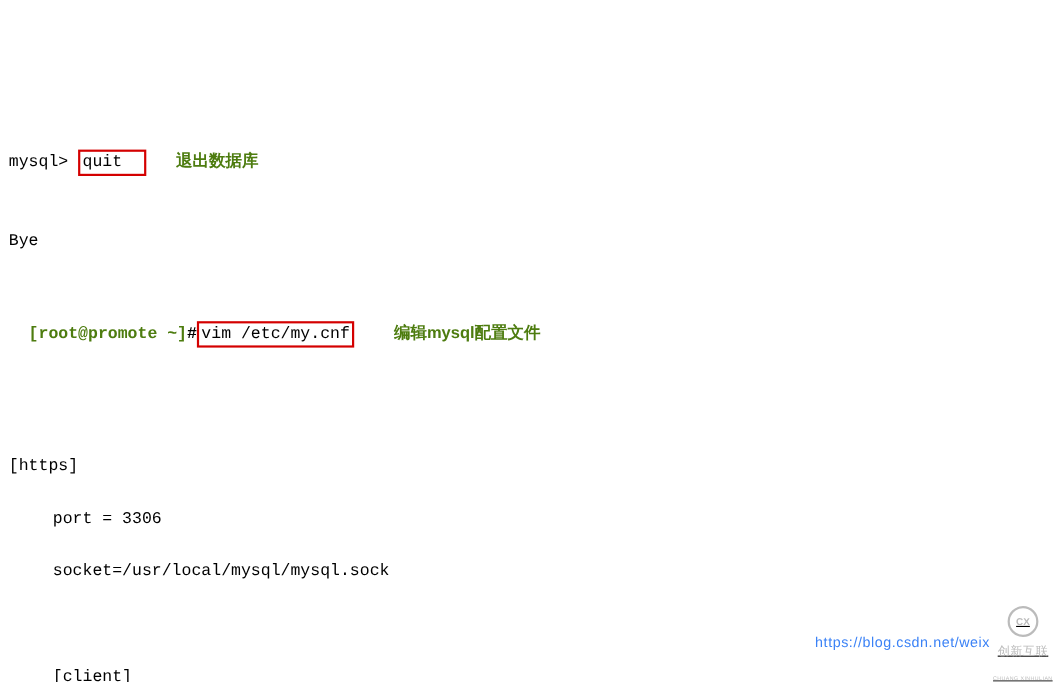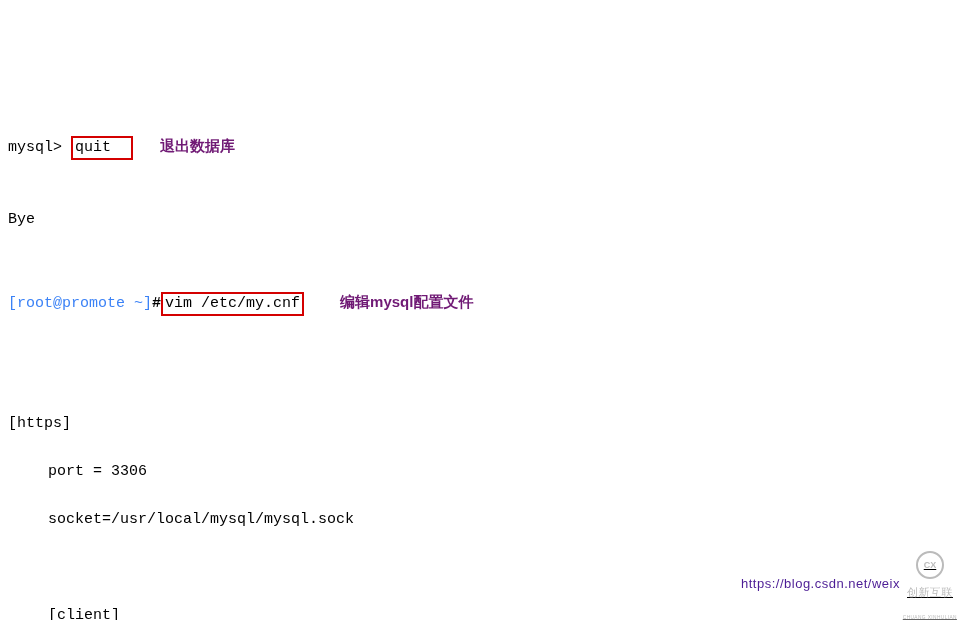--- a/index.html
+++ b/index.html
@@ -12,38 +12,38 @@
     font-size: 15px;
     line-height: 24px;
     background: #ffffff;
     color: #000000;
     white-space: pre;
     overflow: hidden;
     position: relative;
   }
   .line { display: block; }
   .annotation {
-    color: #701a75;
+    color: #4d7c0f;
     font-family: "SimHei","Microsoft YaHei","PingFang SC",sans-serif;
     font-weight: bold;
     font-size: 15px;
   }
   .box-red {
     border: 2px solid #d40000;
     padding: 0 2px;
     display: inline-block;
     line-height: 20px;
   }
-  .prompt-user { color: #3b82f6; font-weight: normal;}
+  .prompt-user { color: #4d7c0f; font-weight: bold; margin-left: 18px;}
   .prompt-hash { color: #000000; font-weight: bold;}
   .watermark-url {
     position: absolute;
     right: 60px;
     bottom: 24px;
-    color: #4c1d95;
+    color: #3b82f6;
     font-family: Arial, sans-serif;
     font-size: 13px;
     letter-spacing: 0.5px;
     pointer-events: none;
   }
   .watermark-logo {
     position: absolute;
     right: 0;
     bottom: 10px;
     width: 60px;

